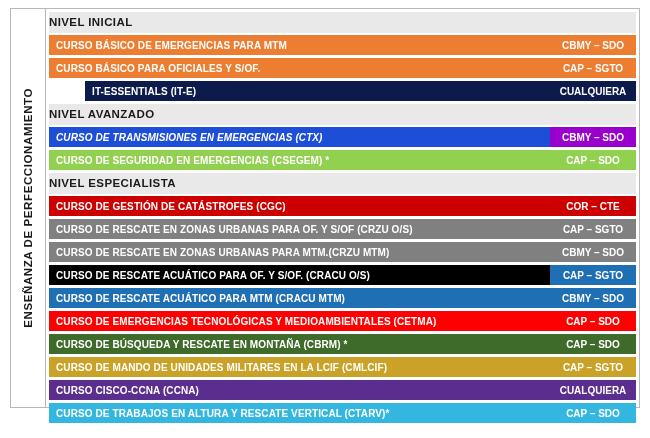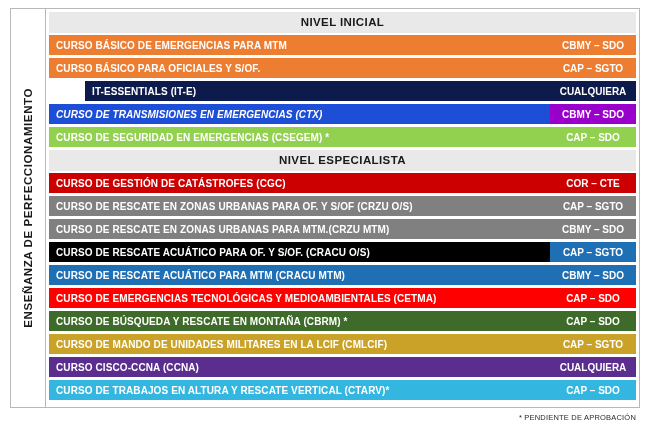--- a/index.html
+++ b/index.html
@@ -56,21 +56,20 @@
     flex-direction: column;
     padding: 3px 3px 3px 3px;
     box-sizing: border-box;
     gap: 2px;
   }
   .section-header {
     background: #e9e9e9;
     color: #1a1a1a;
     font-size: 11.5px;
     font-weight: bold;
-    text-align: center;
     letter-spacing: 0.4px;
     padding: 4px 0 4px 0;
     line-height: 13px;
   }
   .row {
     display: flex;
     flex-direction: row;
     align-items: stretch;
     margin-bottom: 1px;
   }
@@ -127,20 +126,21 @@
       </div>
       <div class="row">
         <div class="name" style="background:#ED7D31;color:#ffffff;">CURSO BÁSICO PARA OFICIALES Y S/OF.</div>
         <div class="code" style="background:#ED7D31;color:#ffffff;">CAP – SGTO</div>
       </div>
       <div class="row">
         <div class="name" style="background:#0D1B4C;color:#ffffff;margin-left:36px;">IT-ESSENTIALS (IT-E)</div>
         <div class="code" style="background:#0D1B4C;color:#ffffff;">CUALQUIERA</div>
       </div>
 
+      <div class="section-header">NIVEL AVANZADO</div>
       <div class="row">
         <div class="name" style="background:#1d4ed8;color:#ffffff;font-style:italic;">CURSO DE TRANSMISIONES EN EMERGENCIAS (CTX)</div>
         <div class="code" style="background:#9900CC;color:#ffffff;">CBMY – SDO</div>
       </div>
       <div class="row">
         <div class="name" style="background:#92D050;color:#ffffff;">CURSO DE SEGURIDAD EN EMERGENCIAS (CSEGEM) *</div>
         <div class="code" style="background:#92D050;color:#ffffff;">CAP – SDO</div>
       </div>
 
       <div class="section-header">NIVEL ESPECIALISTA</div>

